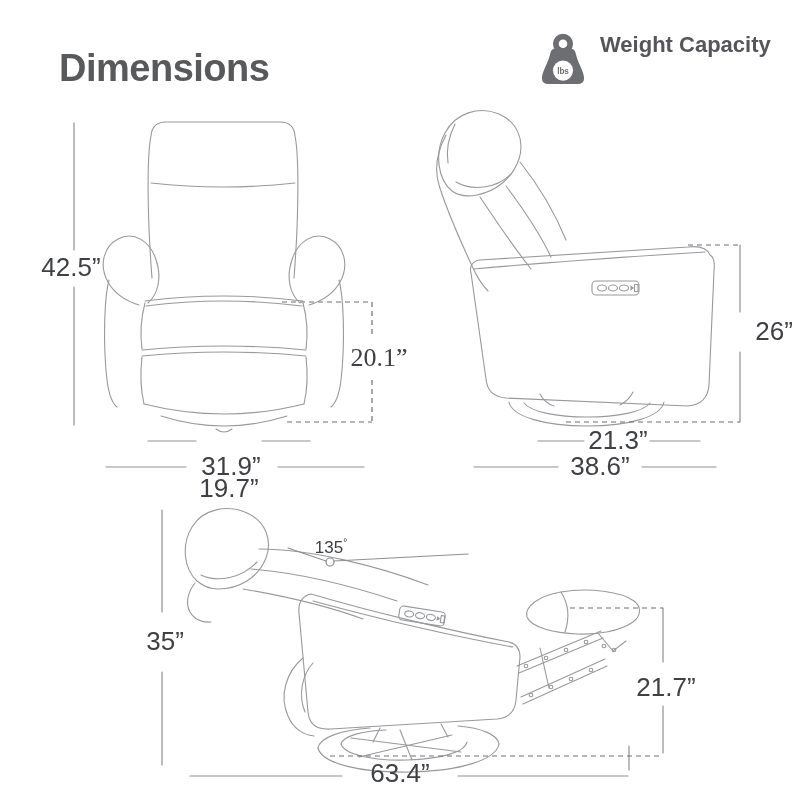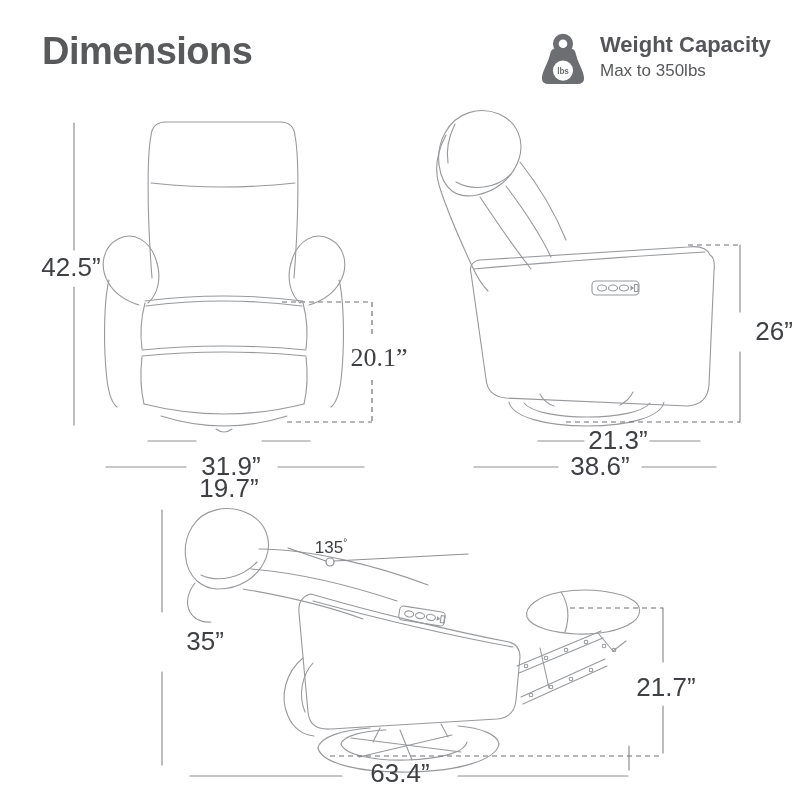--- a/index.html
+++ b/index.html
@@ -1,18 +1,18 @@
 <!DOCTYPE html>
 <html><head>
 <meta charset="utf-8">
 <style>
   html,body{margin:0;padding:0;background:#fff;}
   .stage{position:relative;width:800px;height:800px;background:#ffffff;
          font-family:"Liberation Sans",sans-serif;overflow:hidden;}
-  .page-title{position:absolute;left:42px;top:30px;margin:0;
+  .page-title{position:absolute;left:42px;top:30px;margin:17px;
               font-size:38px;font-weight:bold;color:#58595b;letter-spacing:-0.5px;}
   .weight-block{position:absolute;left:540px;top:32px;display:flex;align-items:flex-start;}
   .weight-icon{display:block;}
   .weight-text{margin-left:14px;}
   .weight-title{font-size:22px;font-weight:bold;color:#55565a;line-height:1.2;}
   .weight-sub{font-size:17px;color:#58595b;margin-top:3px;}
   .art{position:absolute;left:0;top:0;}
   .dim-label{position:absolute;color:#3e4043;font-size:26px;white-space:nowrap;
              transform:translateX(-50%);line-height:1.05;}
   .angle-label{font-size:17px;color:#3e4043;}
@@ -27,21 +27,20 @@
 
   <div class="weight-block">
     <svg class="weight-icon" width="46" height="58" viewBox="0 0 48 56">
       <circle cx="24" cy="10" r="7.5" fill="none" stroke="#6d6e71" stroke-width="6"></circle>
       <path d="M11,19 C9,29 2,39 2,46 Q2,52 9,52 L39,52 Q46,52 46,46 C46,39 39,29 37,19 Q36,15 31,15 L17,15 Q12,15 11,19 Z" fill="#6d6e71"></path>
       <circle cx="24" cy="38" r="10.5" fill="#ffffff"></circle>
       <text x="24" y="41.5" text-anchor="middle" font-size="8.5" font-weight="bold" fill="#6d6e71">lbs</text>
     </svg>
     <div class="weight-text">
       <div class="weight-title">Weight Capacity</div>
-      <div class="weight-sub">Max to 350lbs</div>
     </div>
   </div>
 
   <svg class="art" width="800" height="800" viewBox="0 0 800 800">
 
     <g stroke="#97999c" fill="none" stroke-width="1.1" stroke-linecap="round" stroke-linejoin="round">
       <path d="M152,278 C147,215 147,155 151,136 Q152,122 166,122 L280,122 Q294,122 295,136 C299,155 299,215 294,278"></path>
       <path d="M151,183 Q223,191 295,183"></path>
       <path d="M145,301 Q224,291 303,301"></path>
       <path d="M146,306 Q224,296 302,306"></path>
@@ -159,18 +158,18 @@
     </g>
   </svg>
 
   <div class="dim-label" style="left:71px;top:254px;">42.5”</div>
   <div class="dim-label" style="left:379px;top:344px;font-family:Liberation Serif, serif;">20.1”</div>
   <div class="dim-label" style="left:229px;top:427px;margin-top:48px;">19.7”</div>
   <div class="dim-label" style="left:231px;top:453px;">31.9”</div>
   <div class="dim-label" style="left:742px;top:318px;margin-left:32px;">26”</div>
   <div class="dim-label" style="left:618px;top:427px;text-align:center;">21.3”</div>
   <div class="dim-label" style="left:600px;top:453px;">38.6”</div>
-  <div class="dim-label" style="left:165px;top:628px;margin-left:40px;">35”</div>
+  <div class="dim-label" style="left:165px;top:628px;">35”</div>
   <div class="dim-label" style="left:666px;top:674px;">21.7”</div>
   <div class="dim-label" style="left:400px;top:760px;">63.4”</div>
   <div class="dim-label angle-label" style="left:331px;top:538px;"><span>135</span><sup>°</sup></div>
 
 </div>
 
 </body></html>

